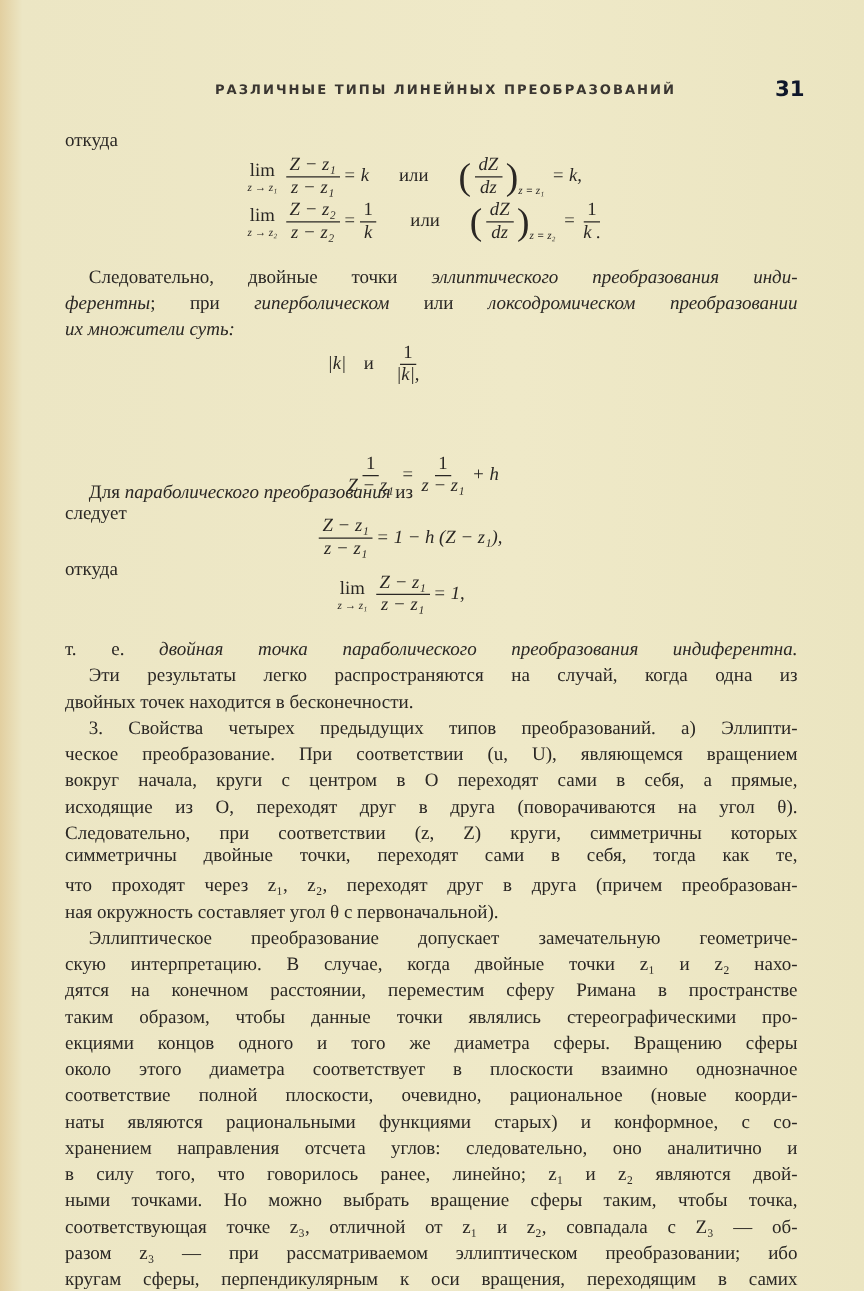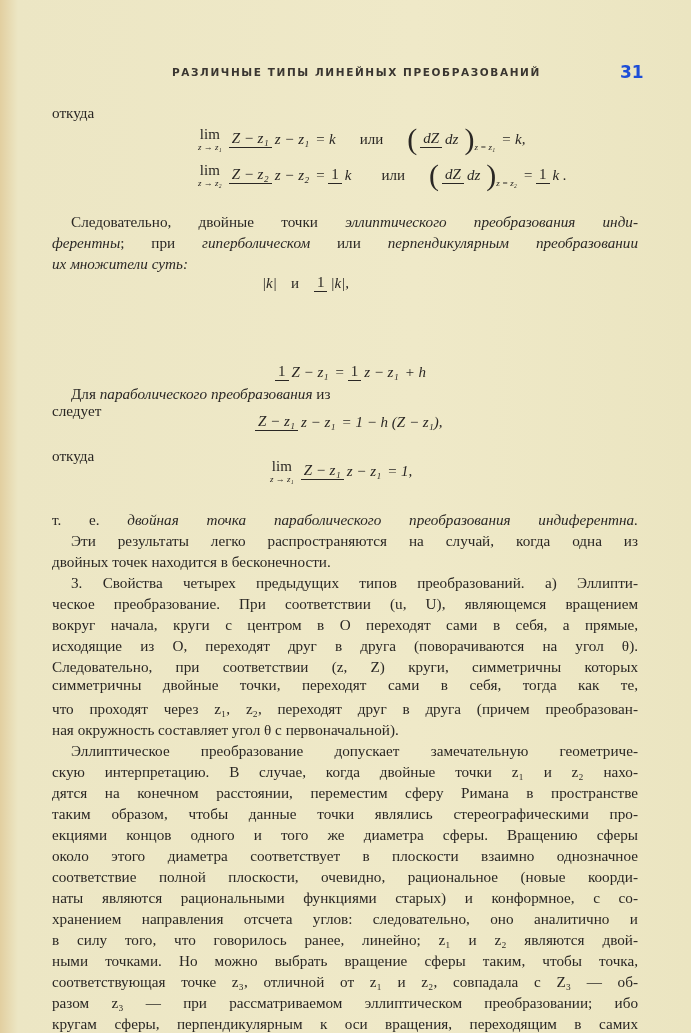--- a/index.html
+++ b/index.html
@@ -6,28 +6,28 @@
   body {
     width: 691px; height: 1033px; overflow: hidden;
     background: #ece6c2;
     background-image: linear-gradient(90deg, #e2cfa0 0px, #ece6c4 18px, #efe9c8 60%, #ebe5c1 100%);
     font-family: "Liberation Serif", "DejaVu Serif", serif;
     color: #2a2724;
     position: relative;
   }
   .page { position: absolute; left: 0; top: 0; width: 691px; height: 1033px; }
   .running-head { position: absolute; top: 66px; left: 172px; width: 470px; font-size: 10.5px; letter-spacing: 1.6px; font-weight: bold; color: #3a3631; font-family: "DejaVu Sans", sans-serif; }
-  .page-num { position: absolute; top: 62px; left: 620px; font-size: 17px; font-weight: bold; font-family: "DejaVu Sans", sans-serif; color: #1d4ed8; }
+  .page-num { position: absolute; top: 62px; left: 620px; font-size: 17px; font-weight: bold; font-family: "DejaVu Sans", sans-serif; color: #0f172a; }
   .txt { position: absolute; left: 52px; width: 586px; font-size: 15.2px; line-height: 21.4px; text-align: justify; text-align-last: justify; white-space: nowrap; }
   .txt.last { text-align-last: left; }
   .ind { text-indent: 19px; }
   .w { position: absolute; left: 52px; font-size: 15.2px; }
   i, .it { font-style: italic; }
   .math { position: absolute; font-size: 15px; font-style: italic; white-space: nowrap; display: flex; align-items: center; }
-  .frac { display: inline-flex; flex-direction: row; align-items: center; vertical-align: middle; margin: 0 3px; }
+  .frac { display: inline-flex; flex-direction: column; align-items: center; vertical-align: middle; margin: 0 3px; }
   .frac .num { border-bottom: 1px solid #2a2724; padding: 0 3px; line-height: 17px; }
   .frac .den { padding: 0 3px; line-height: 17px; }
   .lim { display: inline-flex; flex-direction: column; align-items: center; margin-right: 4px; justify-content: center; }
   .lim .top { font-style: normal; line-height: 16px; }
   .lim .sub { font-size: 9px; line-height: 10px; }
   .up { font-style: normal; }
   .paren { font-size: 30px; font-style: normal; font-weight: 200; line-height: 30px; }
   .subx { font-size: 9px; align-self: flex-end; margin-bottom: 2px; }
   .gap { display: inline-block; width: 24px; }
 </style>
@@ -89,21 +89,21 @@
     <span class="paren">)</span>
     <span class="subx">z = z₂</span>
     <span style="margin-left:6px">=</span>
     <span class="frac">
         <span class="num up">1</span>
         <span class="den">k .</span>
       </span>
   </div>
 
   <div class="txt ind" style="top:211px;"><span>Следовательно, двойные точки </span><i>эллиптического преобразования инди-</i></div>
-  <div class="txt" style="top:232px;"><i>ферентны</i><span>; при </span><i>гиперболическом</i><span> или </span><i>перпендикулярным преобразовании</i></div>
+  <div class="txt" style="top:232px;"><i>ферентны</i><span>; при </span><i>гиперболическом</i><span> или </span><i>локсодромическом преобразовании</i></div>
   <div class="txt last" style="top:253px;"><i>их множители суть:</i></div>
 
   <div class="math" style="top:274px; left:262px;">
     <span>|k|</span>
     <span class="gap" style="width:14px"></span>
     <span class="up">и</span>
     <span class="gap" style="width:12px"></span>
     <span class="frac">
         <span class="num up">1</span>
         <span class="den">|k|,</span>

